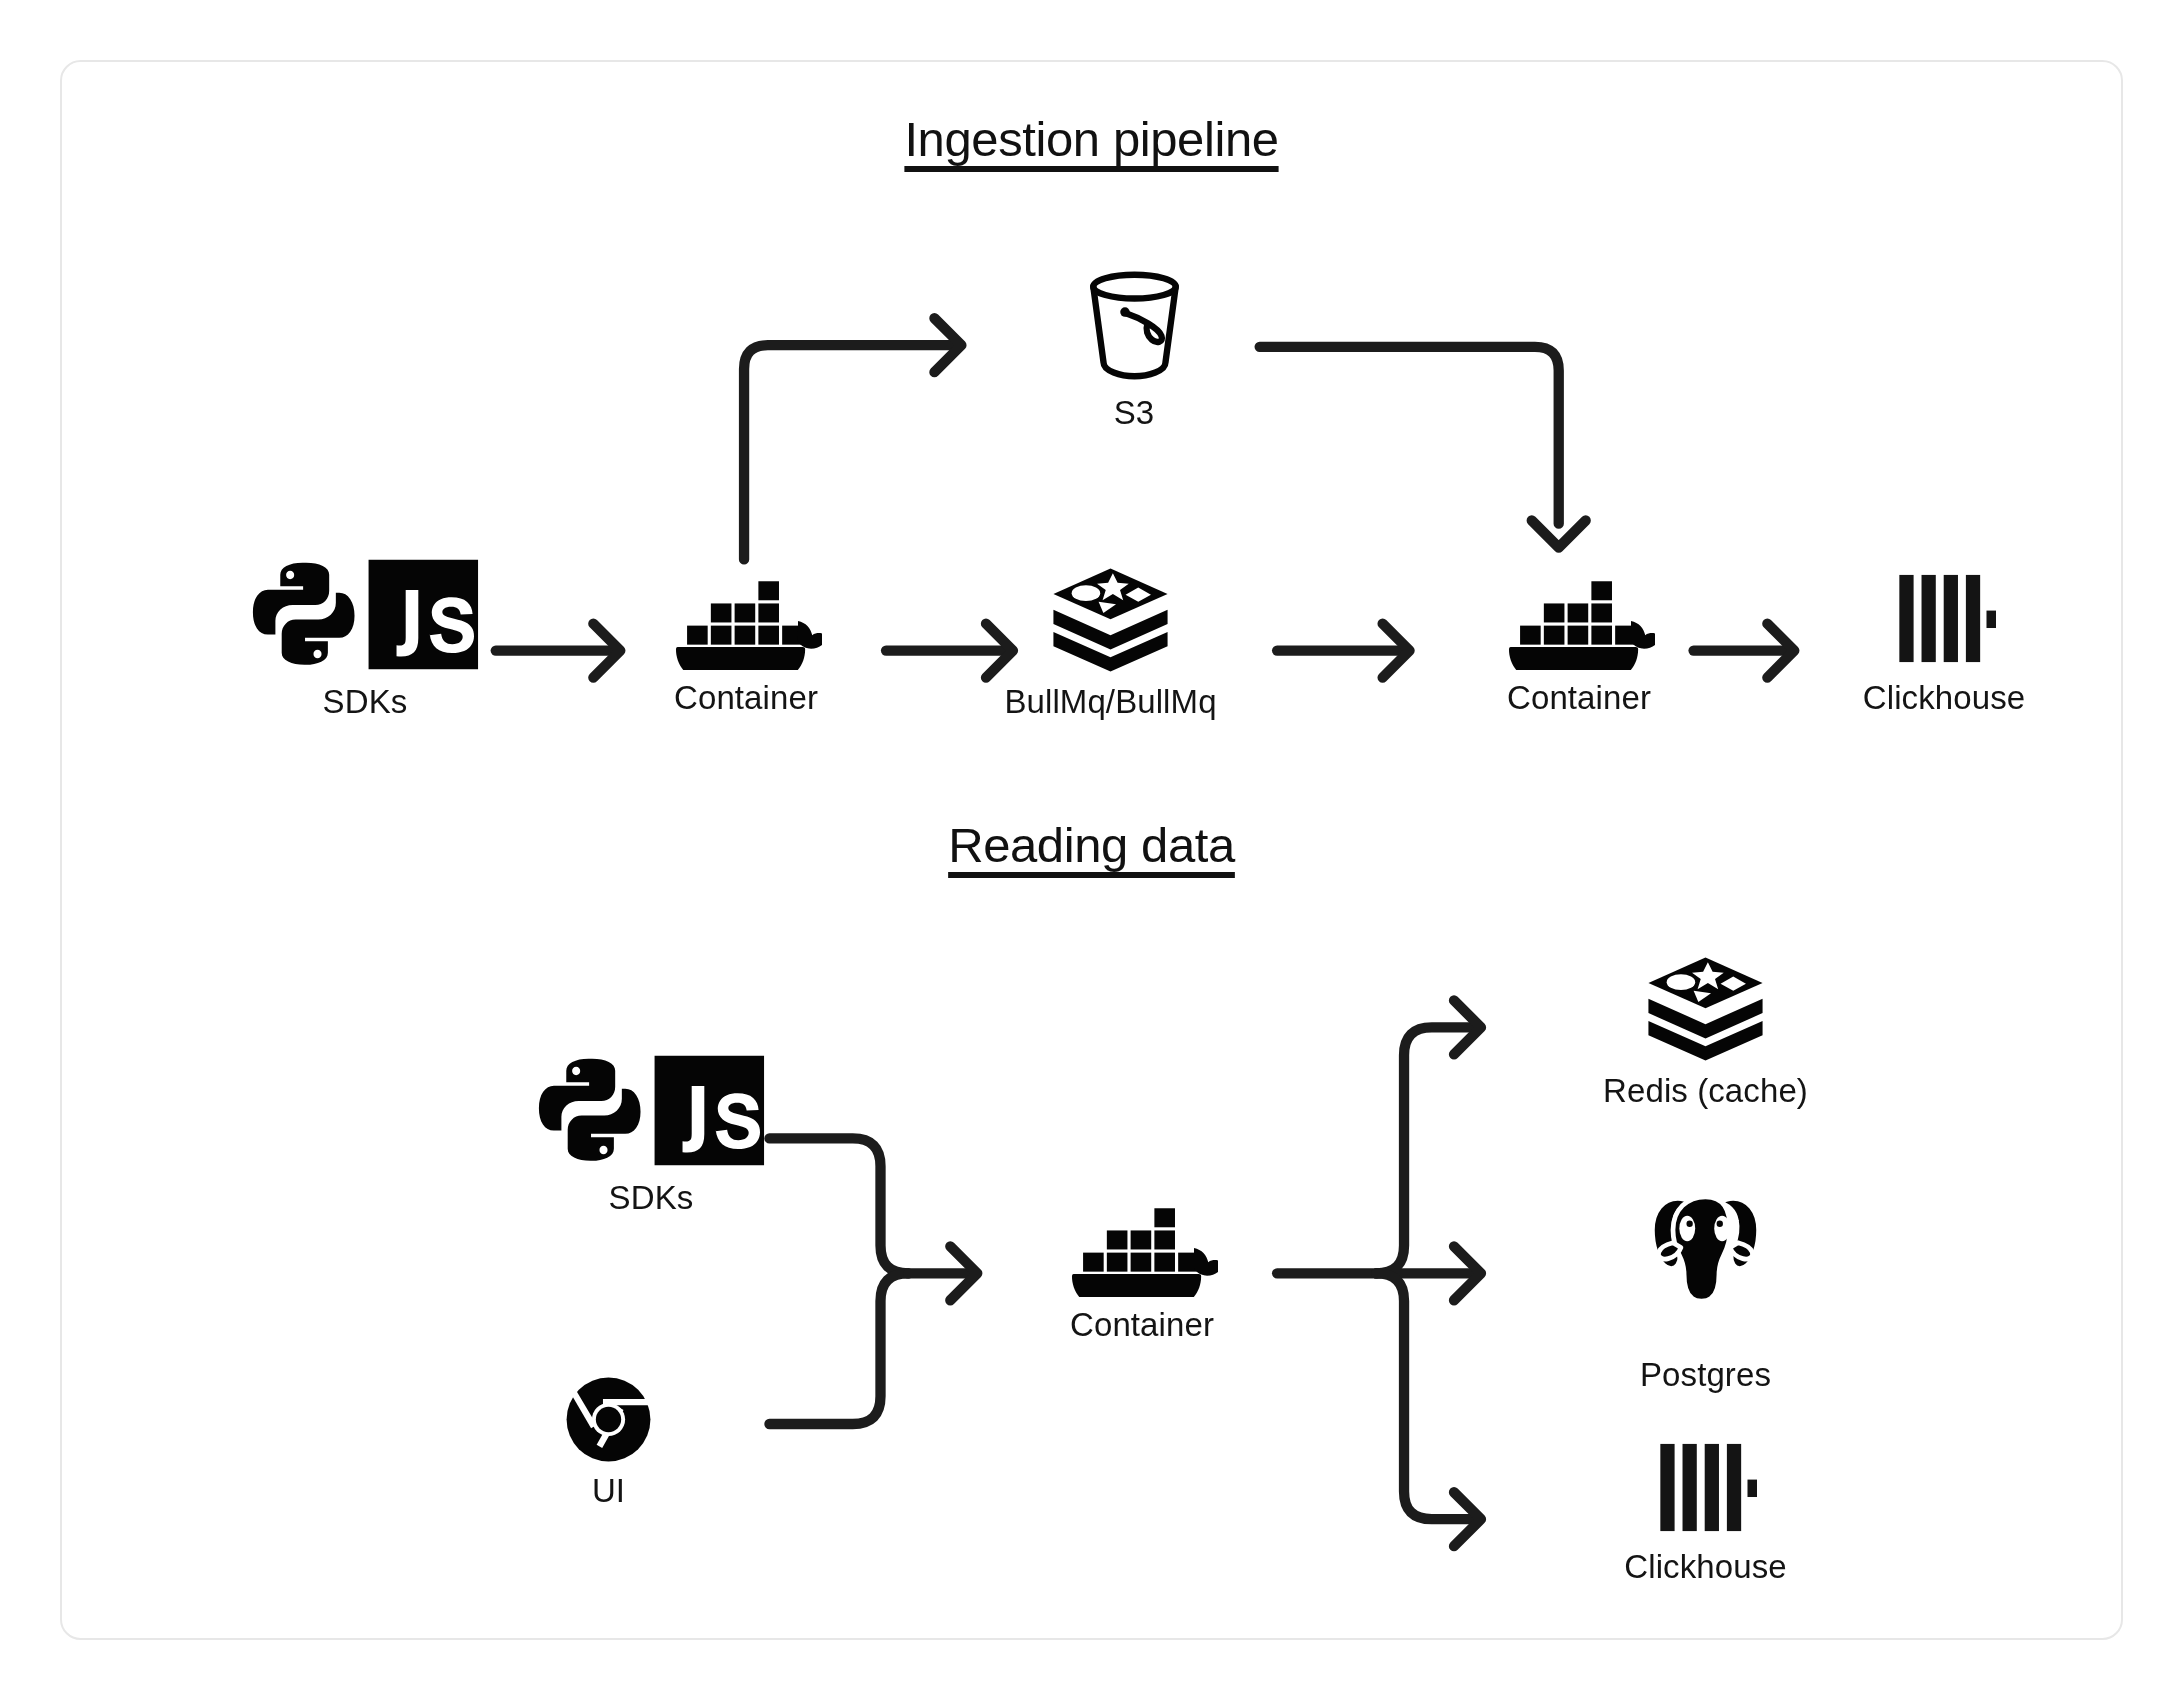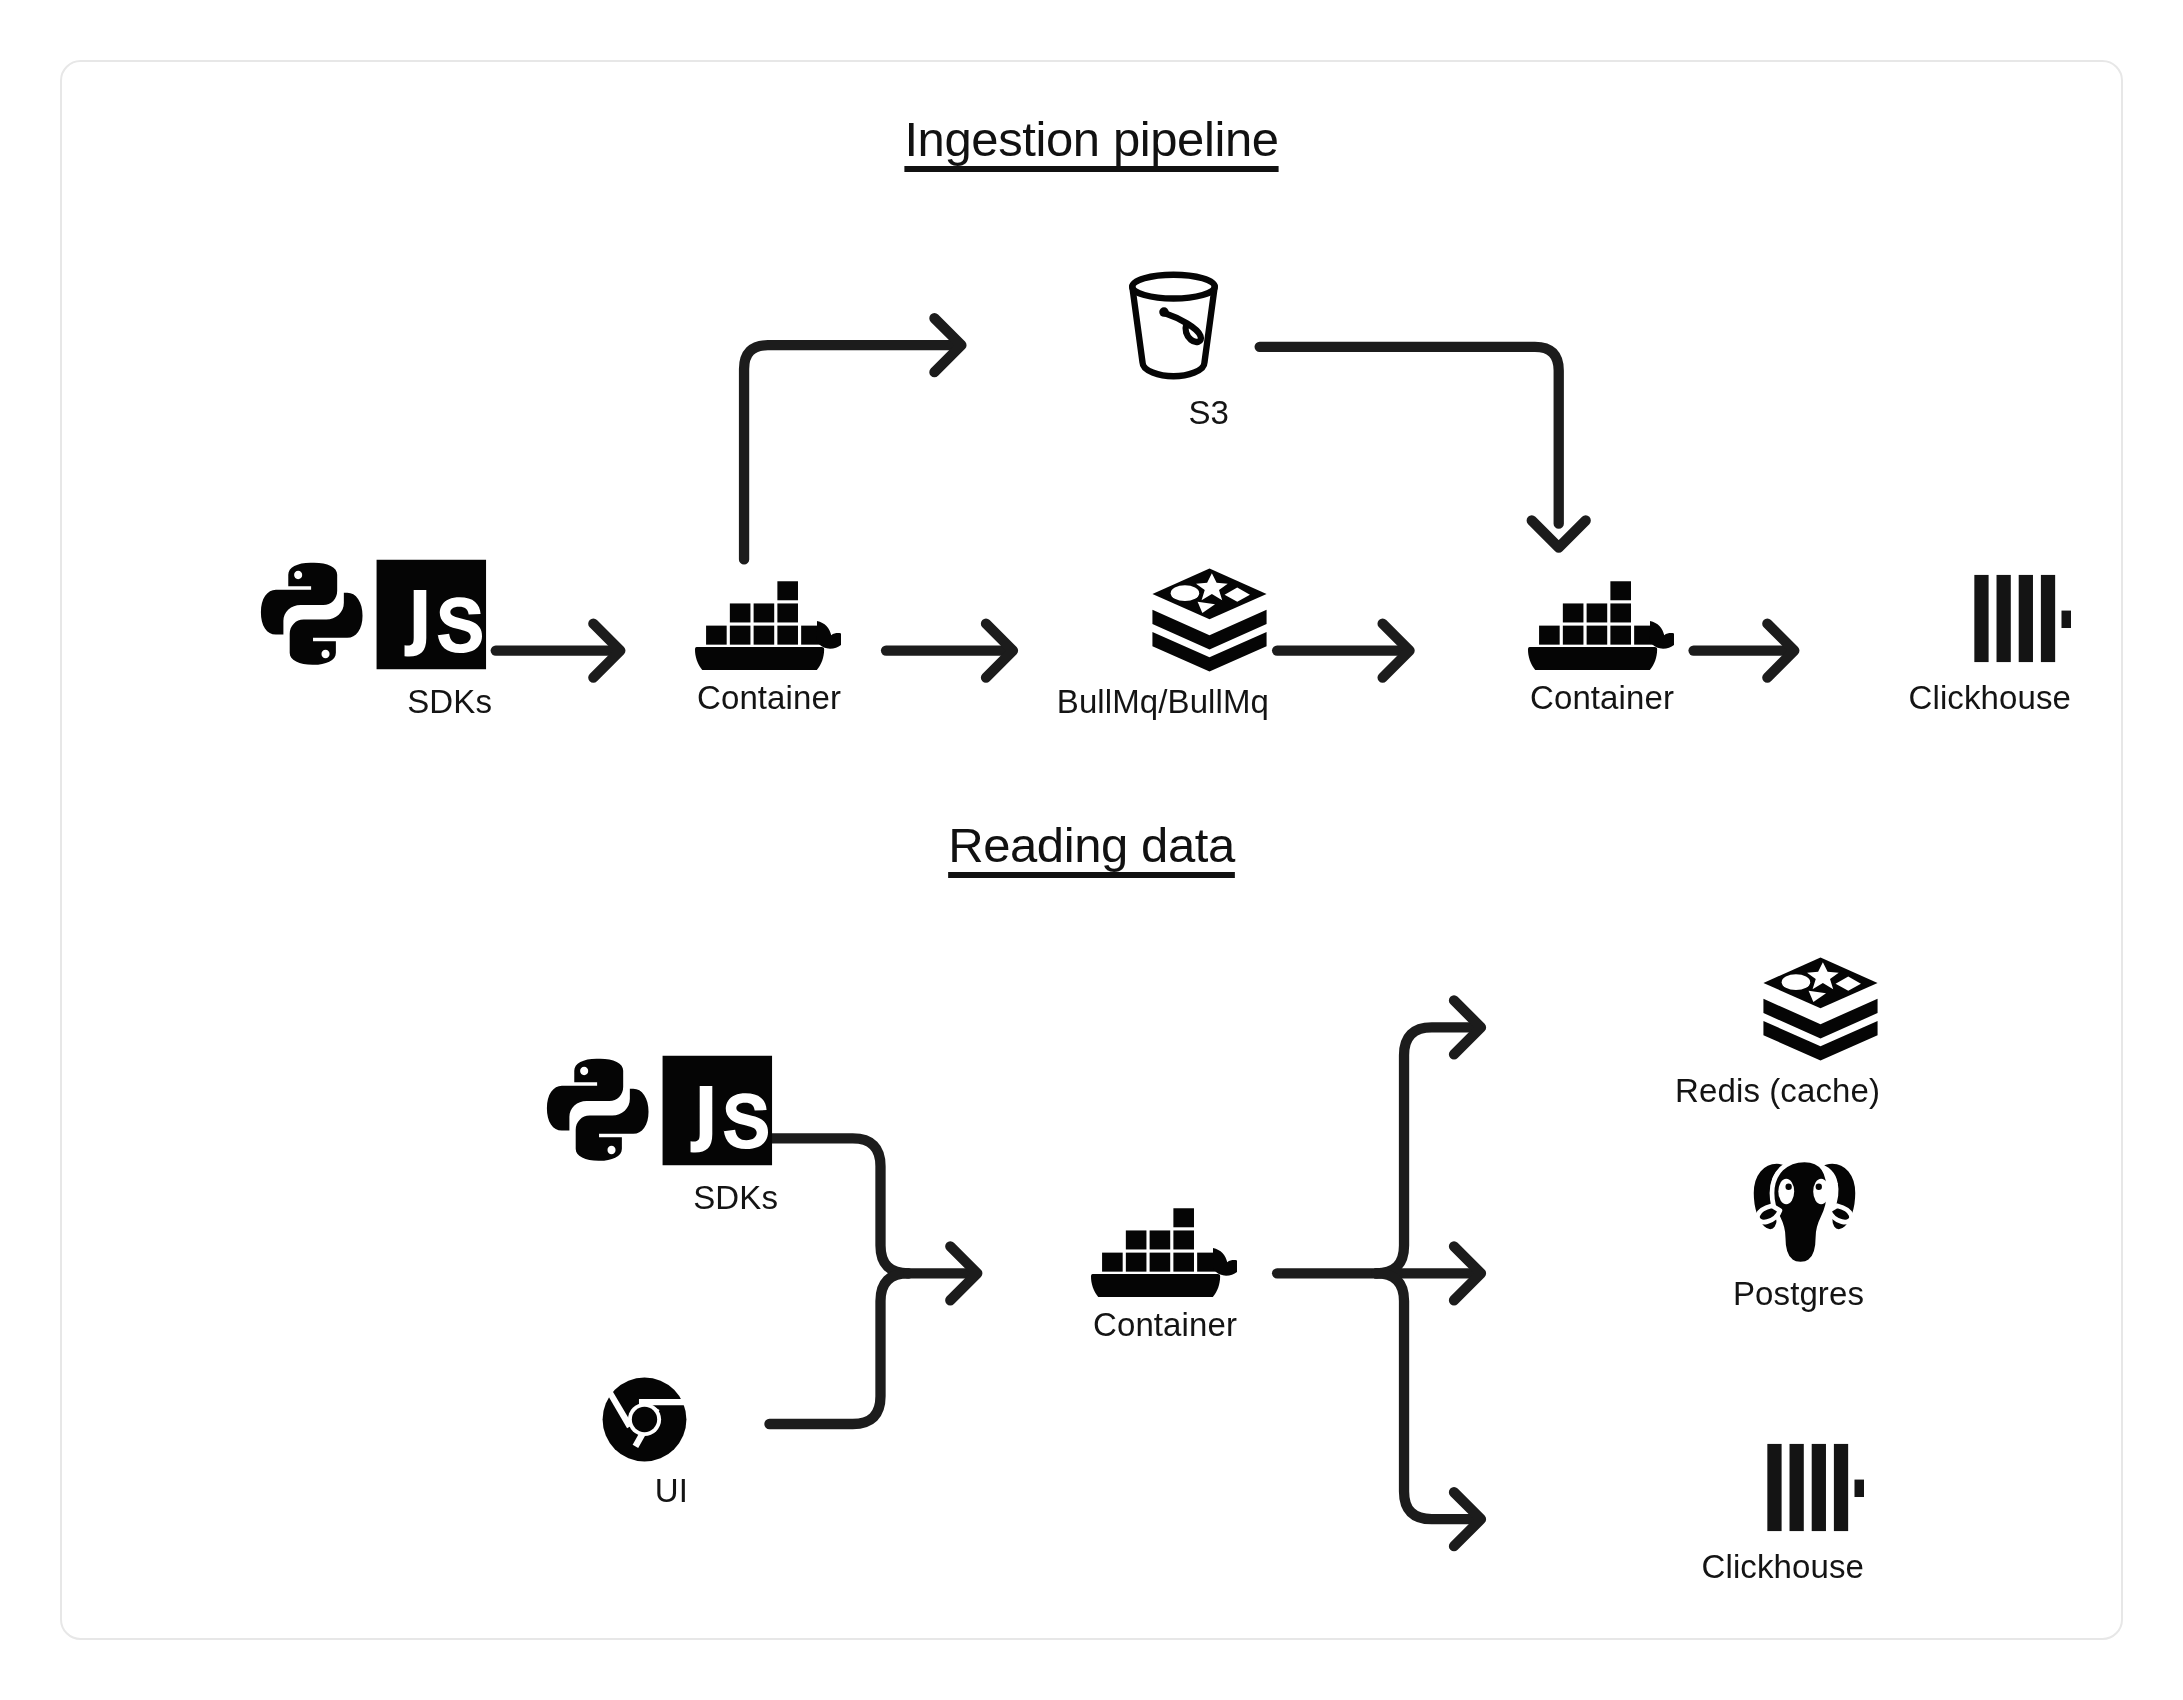--- a/index.html
+++ b/index.html
@@ -9,21 +9,21 @@
     -webkit-font-smoothing:antialiased;
   }
   #root{position:relative;width:2183px;height:1701px;overflow:hidden;background:#fff;}
   #card{
     position:absolute;left:60px;top:60px;
     width:2063px;height:1580px;
     border:2.4px solid #e7e7e7;border-radius:20.6px;
     background:#fff;box-sizing:border-box;
   }
   .svg-layer{position:absolute;left:0;top:0;width:2183px;height:1701px;}
-  .node{position:absolute;display:flex;flex-direction:column;align-items:flex-end;}
+  .node{position:absolute;display:flex;flex-direction:column;align-items:center;}
   .node .glyph{display:flex;align-items:flex-end;justify-content:center;}
   .node .cap{
     color:#141414;font-size:33px;line-height:1.12;white-space:nowrap;
     margin-top:9.5px;letter-spacing:0.1px;
   }
   .title{
     position:absolute;text-align:center;color:#111111;
     font-size:49px;font-weight:normal;letter-spacing:-0.4px;
     text-decoration:underline;text-underline-offset:9.5px;
     text-decoration-thickness:5.6px;white-space:nowrap;
@@ -282,21 +282,21 @@
             <path d="M78 8 l6 12 14 1 -11 8 4 13 -13-8 -13 8 4-13 -11-8 14-1 z"></path>
             <path d="M110 26 l16 9 -16 9 -16-9 z"></path>
             <path d="M60 44 l22 3 -16 11 z"></path>
           </g>
         </g>
       </svg>
     </div>
     <div class="cap">Redis (cache)</div>
   </div>
 
-  <div class="node" style="left:1547px;top:1155px;width:317px;">
+  <div class="node" style="left:1547px;top:1192px;width:317px;gap:44px;">
     <div class="glyph">
       <svg width="119" height="111" viewBox="0 0 150 140">
         <g fill="#050505" stroke="#ffffff" stroke-width="6" stroke-linejoin="round" stroke-linecap="round">
           <path d="M40 8 C22 8 8 24 8 48 c0 20 6 36 14 44 6 6 14 6 18 0 4-6 3-16 0-24 -4-10-6-22-4-32 2-12 10-20 22-22 -6-4-12-6-18-6z"></path>
           <path d="M110 8 c18 0 32 16 32 40 0 20-6 36-14 44 -6 6-14 6-18 0 -4-6-3-16 0-24 4-10 6-22 4-32 -2-12-10-20-22-22 6-4 12-6 18-6z"></path>
           <path d="M75 6 C52 6 34 22 34 48 c0 14 4 24 8 32 4 8 6 16 6 24 0 12 2 24 10 30 6 5 18 5 24 0 8-6 10-18 10-30 0-8 2-16 6-24 4-8 8-18 8-32 C106 22 98 6 75 6z"></path>
           <path d="M34 64 c-8 2-16 6-18 12 -2 6 4 10 12 8 8-2 14-8 16-14z"></path>
           <path d="M116 64 c8 2 16 6 18 12 2 6-4 10-12 8 -8-2-14-8-16-14z"></path>
         </g>
         <g fill="#ffffff" stroke="none">

